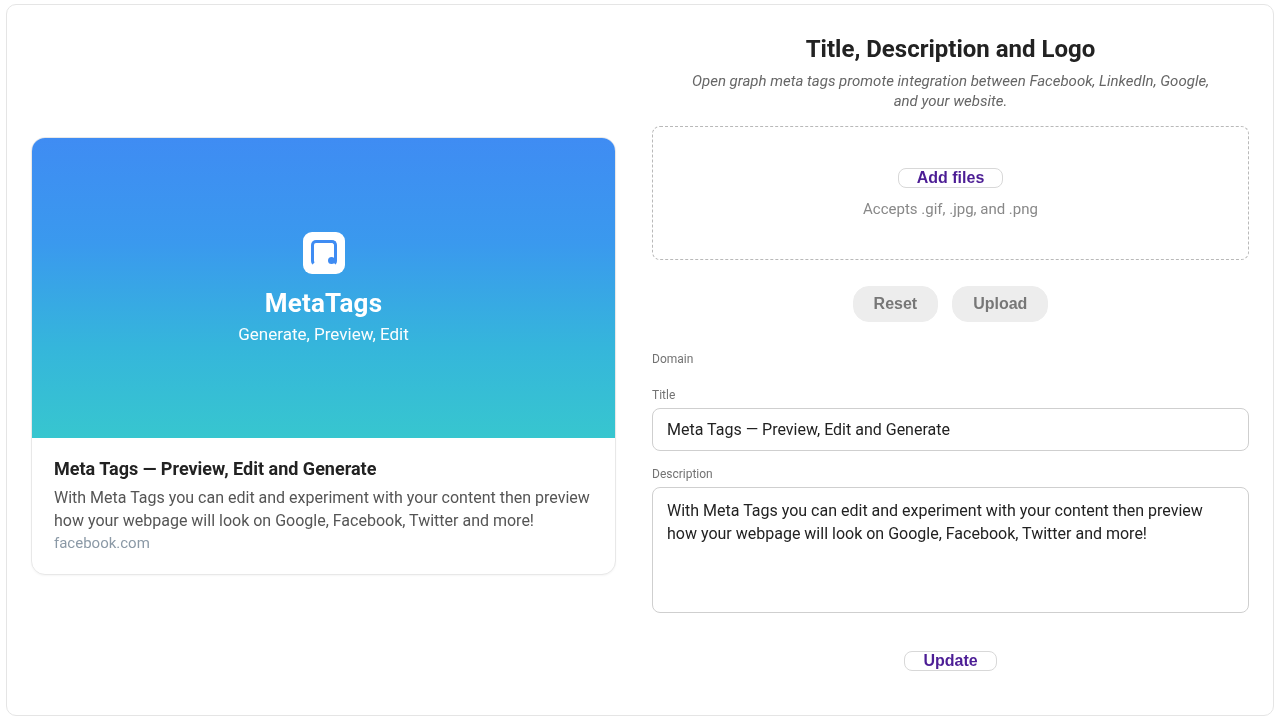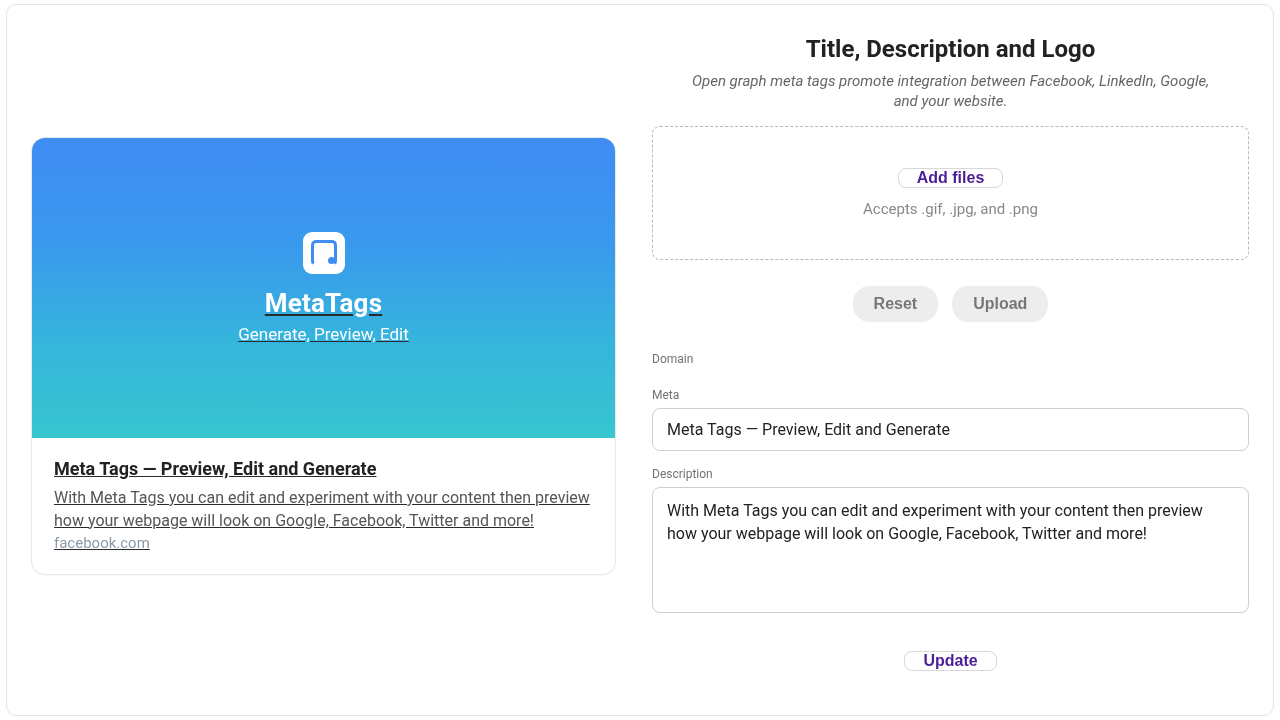--- a/index.html
+++ b/index.html
@@ -1,19 +1,19 @@
 <!DOCTYPE html>
 <html><head>
 <meta charset="utf-8">
 <style>
   * { box-sizing: border-box; margin: 0; padding: 0; }
   html, body { width: 1280px; height: 720px; font-family: -apple-system, BlinkMacSystemFont, "Segoe UI", Roboto, "Helvetica Neue", Arial, sans-serif; background: #fff; color: #2a2a2a; }
   .frame { width: 1280px; height: 720px; padding: 4px 6px; }
   .panel { width: 100%; height: 100%; border: 1px solid #e5e5e5; border-radius: 10px; display: flex; flex-direction: row; overflow: hidden; }
-  .left { width: 50%; padding: 24px; display: flex; align-items: flex-start; justify-content: center; text-decoration: underline; }
+  .left { width: 50%; padding: 24px; display: flex; align-items: flex-start; justify-content: center; }
   .right { width: 50%; padding: 20px 24px 20px 12px; display: flex; flex-direction: column; }
 
   
   .card { width: 595px; margin-top: 108px; border: 1px solid #e8e8e8; border-radius: 14px; overflow: hidden; box-shadow: 0 1px 2px rgba(0,0,0,0.04); background: #fff; }
   .card-hero { height: 300px; background: linear-gradient(180deg, #3f8cf3 0%, #3a99ee 35%, #35b6db 70%, #37c6cf 100%); display: flex; flex-direction: column; align-items: center; justify-content: center; color: #fff; }
   .hero-icon { width: 42px; height: 42px; border-radius: 9px; background: #fff; position: relative; margin-bottom: 14px; }
   .hero-icon::before { content: ""; position: absolute; left: 8px; top: 8px; right: 8px; bottom: 8px; border: 3px solid #3f8cf3; border-radius: 5px; border-bottom-color: transparent; }
   .hero-icon::after { content: ""; position: absolute; right: 10px; bottom: 10px; width: 7px; height: 7px; background: #3f8cf3; border-radius: 50%; }
   .hero-title { font-size: 26px; font-weight: 700; letter-spacing: 0.2px; }
   .hero-sub { font-size: 17px; margin-top: 6px; font-weight: 400; opacity: 0.98; }
@@ -73,21 +73,21 @@
       <div class="btn-row">
         <button class="muted-btn">Reset</button>
         <button class="muted-btn">Upload</button>
       </div>
 
       <div class="field-group">
         <div class="field-label">Domain</div>
       </div>
 
       <div class="field-group">
-        <div class="field-label">Meta</div>
+        <div class="field-label">Title</div>
         <input class="text-input" type="text" value="Meta Tags — Preview, Edit and Generate" style="">
       </div>
 
       <div class="field-group">
         <div class="field-label">Description</div>
         <textarea class="text-input textarea" style="">With Meta Tags you can edit and experiment with your content then preview how your webpage will look on Google, Facebook, Twitter and more!</textarea>
       </div>
 
       <div class="update-row">
         <button class="btn">Update</button>

